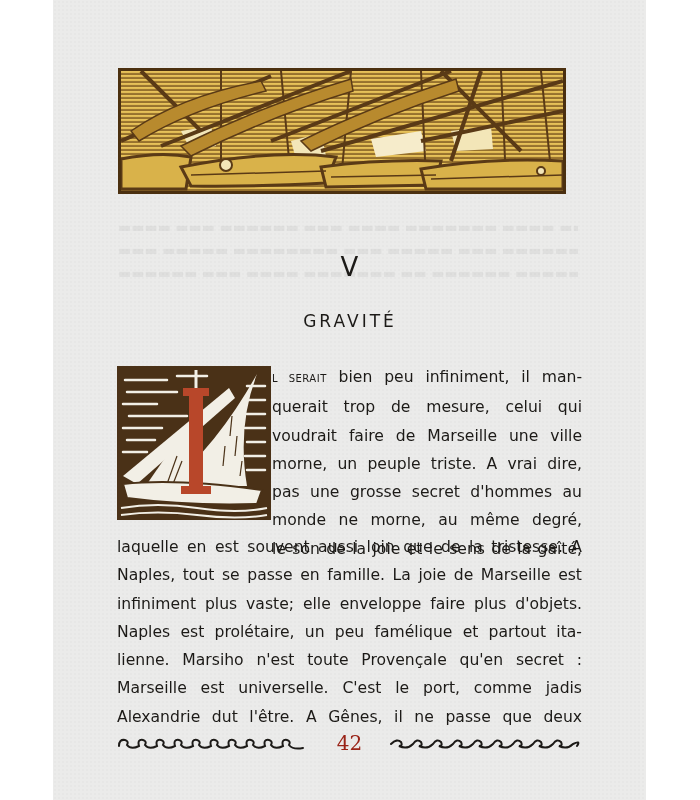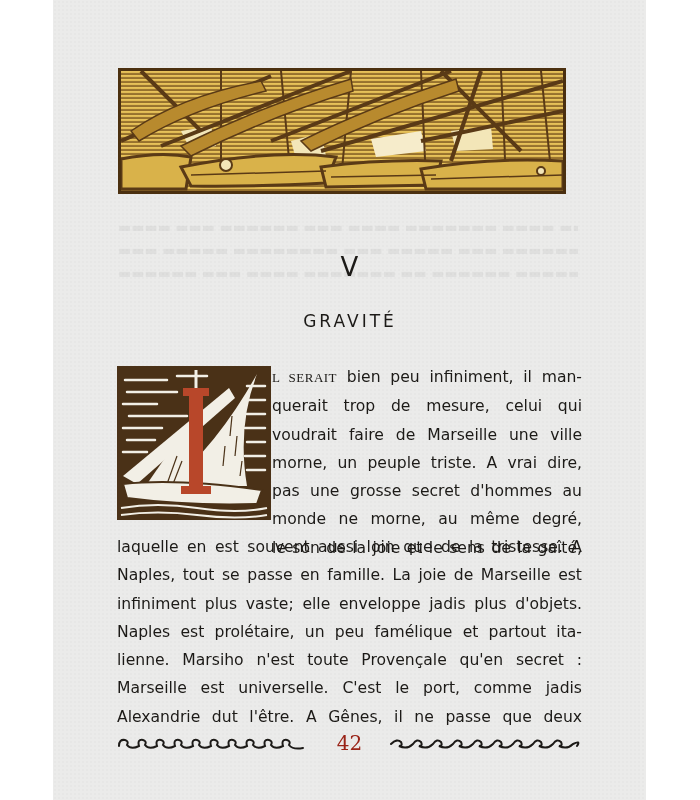--- a/index.html
+++ b/index.html
@@ -35,21 +35,21 @@
     position: absolute; left: 117px; top: 366px; width: 154px; height: 154px;
     background: #4a3117; overflow: hidden;
   }
   .text {
     position: absolute; color: #1c1a17;
     font-family: "DejaVu Sans", sans-serif; font-size: 15.6px; line-height: 28.3px;
   }
   .text .line { display: block; white-space: nowrap; text-align: justify; text-align-last: justify; }
   .text-indent { left: 272px; top: 363px; width: 310px; }
   .text-full { left: 117px; top: 533px; width: 465px; }
-  .smallcaps { font-size: 13px; letter-spacing: 0.5px; font-family: Liberation Serif, serif; }
+  .smallcaps { font-size: 10px; letter-spacing: 0.5px; }
   .folio {
     position: absolute; left: 117px; top: 705px; width: 465px; height: 30px;
     display: flex; align-items: center; justify-content: space-between; margin-top: 23px;
   }
   .wave { height: 18px; }
   .page-number {
     font-family: "DejaVu Serif", serif; font-size: 20px; color: #9a2418; padding: 0 10px;
   }
 </style>
 </head>
@@ -181,21 +181,21 @@
   <span class="line">voudrait faire de Marseille une ville</span>
   <span class="line">morne, un peuple triste. A vrai dire,</span>
   <span class="line">pas une grosse secret d'hommes au</span>
   <span class="line">monde ne morne, au même degré,</span>
   <span class="line">le son de la joie et le sens de la gaîté,</span>
 </div>
 
 <div class="text text-full">
   <span class="line">laquelle en est souvent aussi loin que de la tristesse. A</span>
   <span class="line">Naples, tout se passe en famille. La joie de Marseille est</span>
-  <span class="line">infiniment plus vaste; elle enveloppe jadis plus d'objets.</span>
+  <span class="line">infiniment plus vaste; elle enveloppe faire plus d'objets.</span>
   <span class="line">Naples est prolétaire, un peu famélique et partout ita-</span>
   <span class="line">lienne. Marsiho n'est toute Provençale qu'en secret :</span>
   <span class="line">Marseille est universelle. C'est le port, comme jadis</span>
   <span class="line">Alexandrie dut l'être. A Gênes, il ne passe que deux</span>
 </div>
 
 <div class="folio">
   <svg class="wave" width="195" height="18" viewBox="0 0 195 18">
     <g fill="none" stroke="#1c1a17" stroke-width="2" stroke-linecap="round">
       <path d="M2 12 Q2 5 8 6 Q12 7 10 11 Q14 16 22 12 Q20 5 26 6 Q30 7 28 11 Q32 16 40 12 Q38 5 44 6 Q48 7 46 11 Q50 16 58 12 Q56 5 62 6 Q66 7 64 11 Q68 16 76 12 Q74 5 80 6 Q84 7 82 11 Q86 16 94 12 Q92 5 98 6 Q102 7 100 11 Q104 16 112 12 Q110 5 116 6 Q120 7 118 11 Q122 16 130 12 Q128 5 134 6 Q138 7 136 11 Q140 16 148 12 Q146 5 152 6 Q156 7 154 11 Q158 16 166 12 Q164 5 170 6 Q174 7 172 11 Q176 16 186 14"></path>

